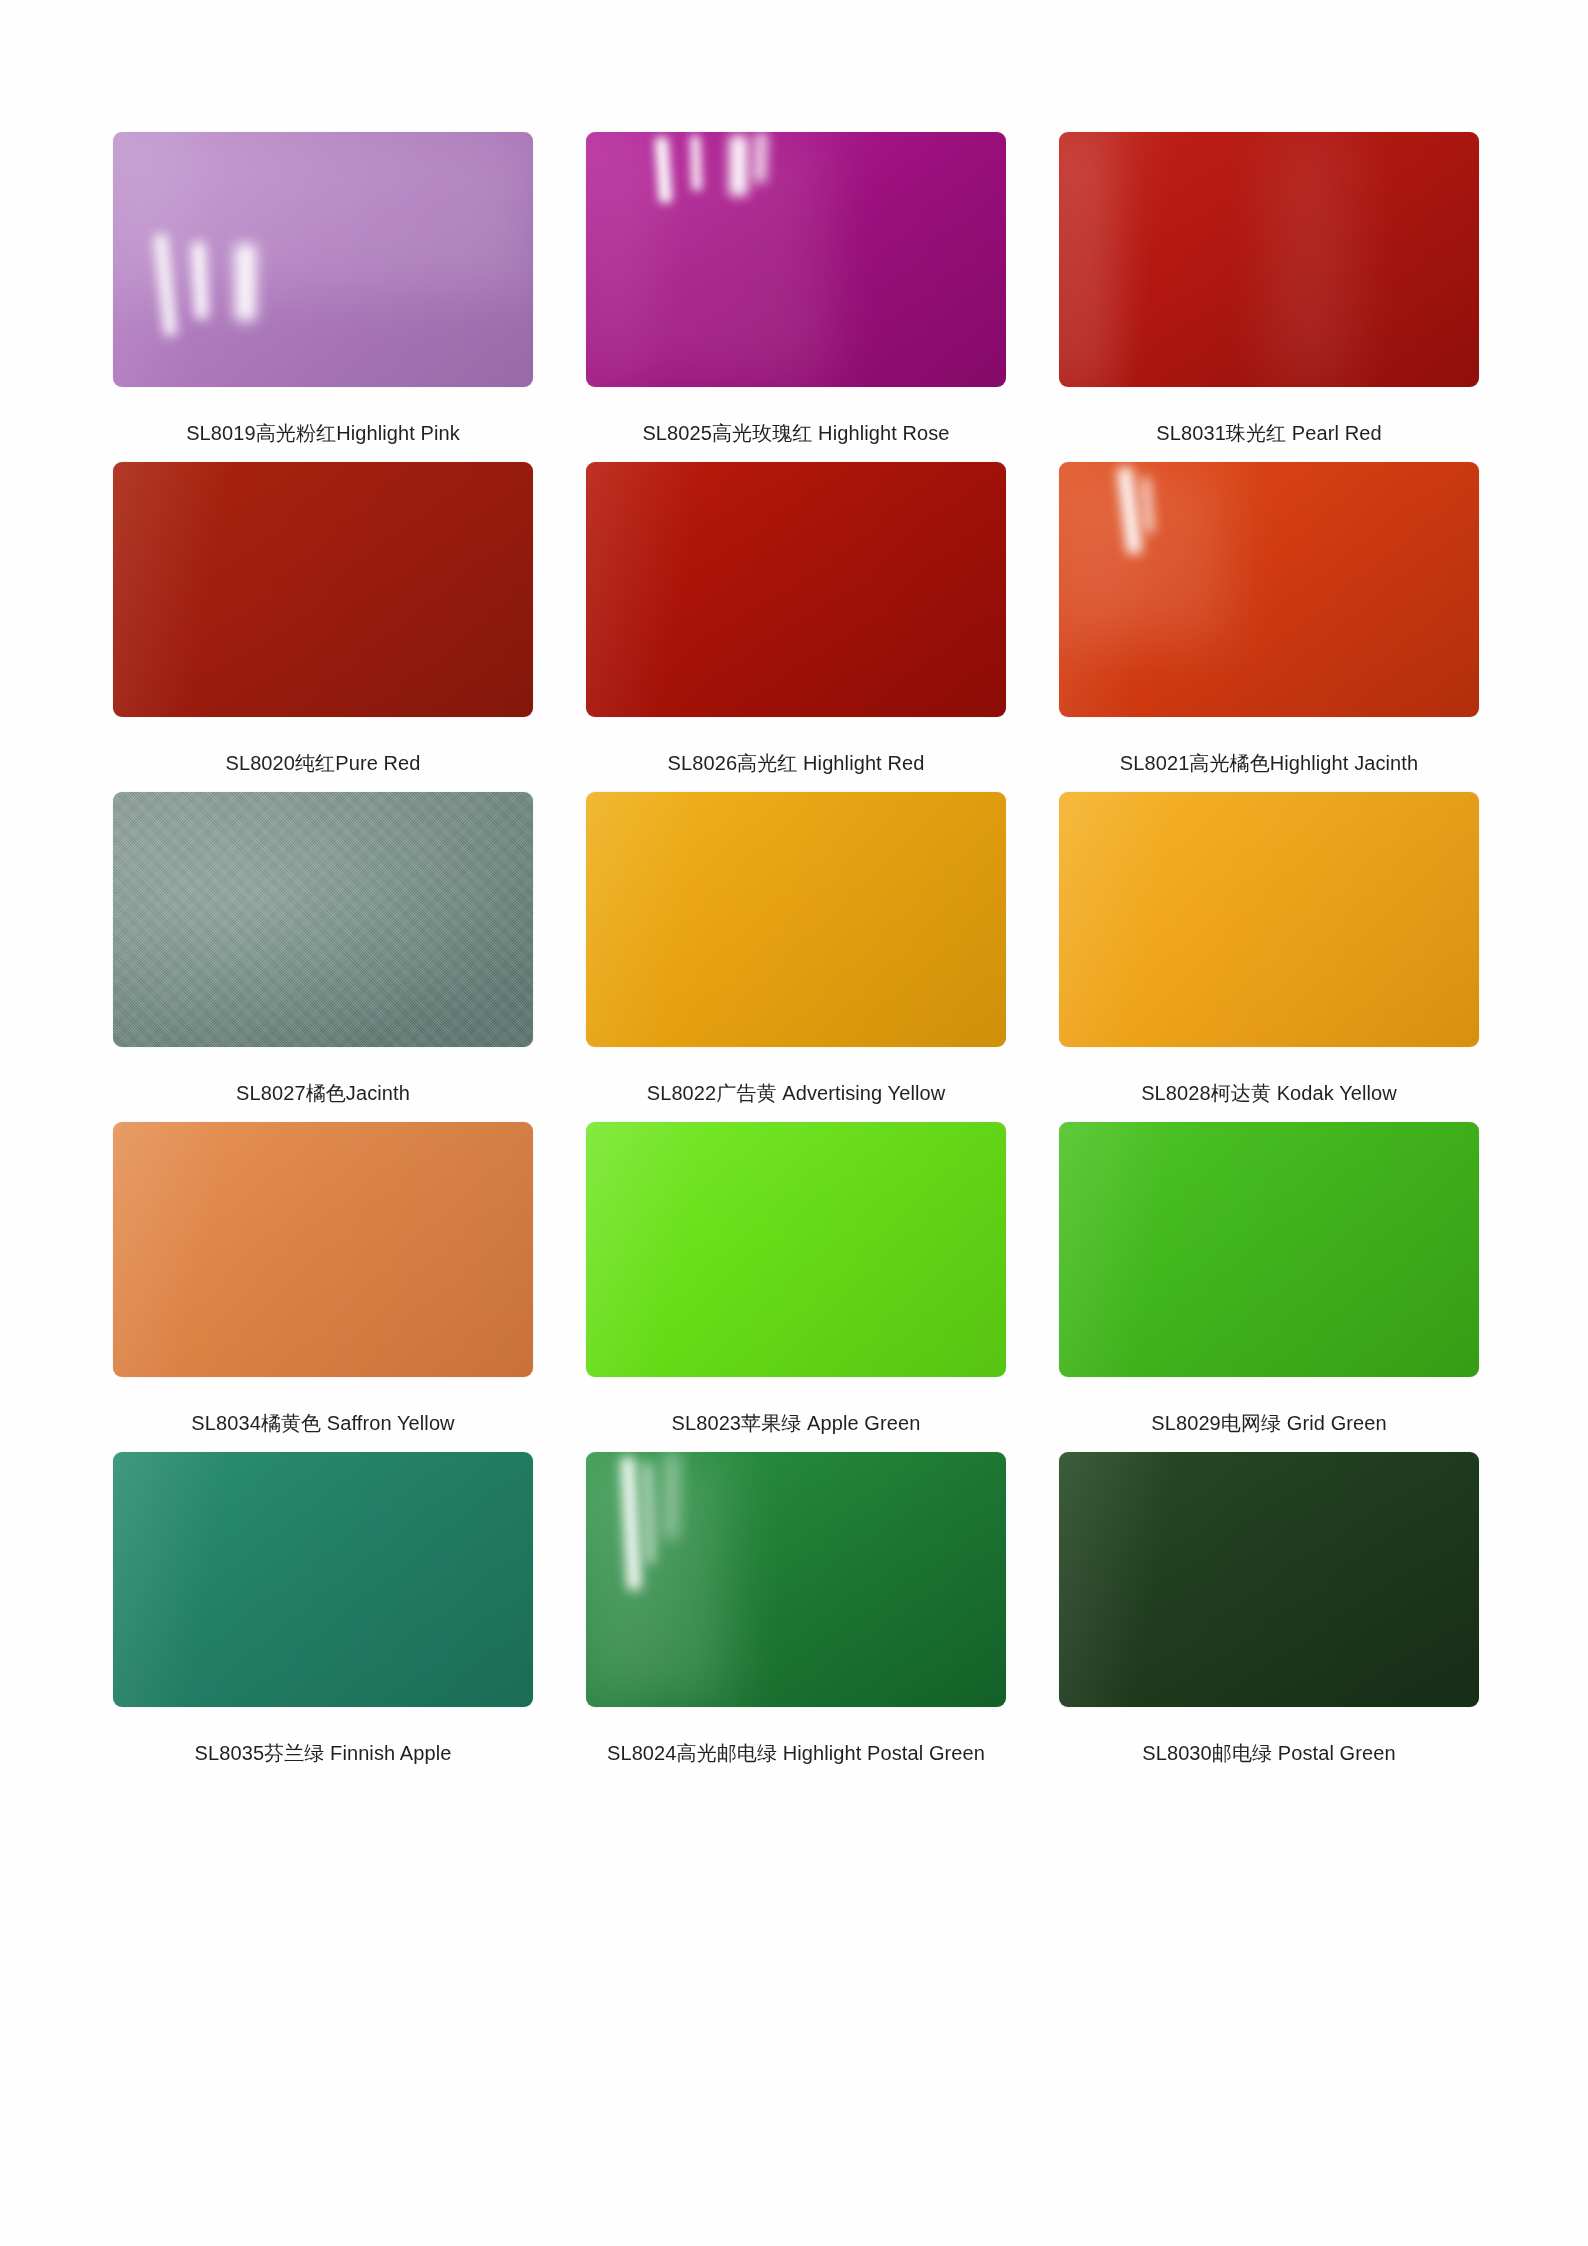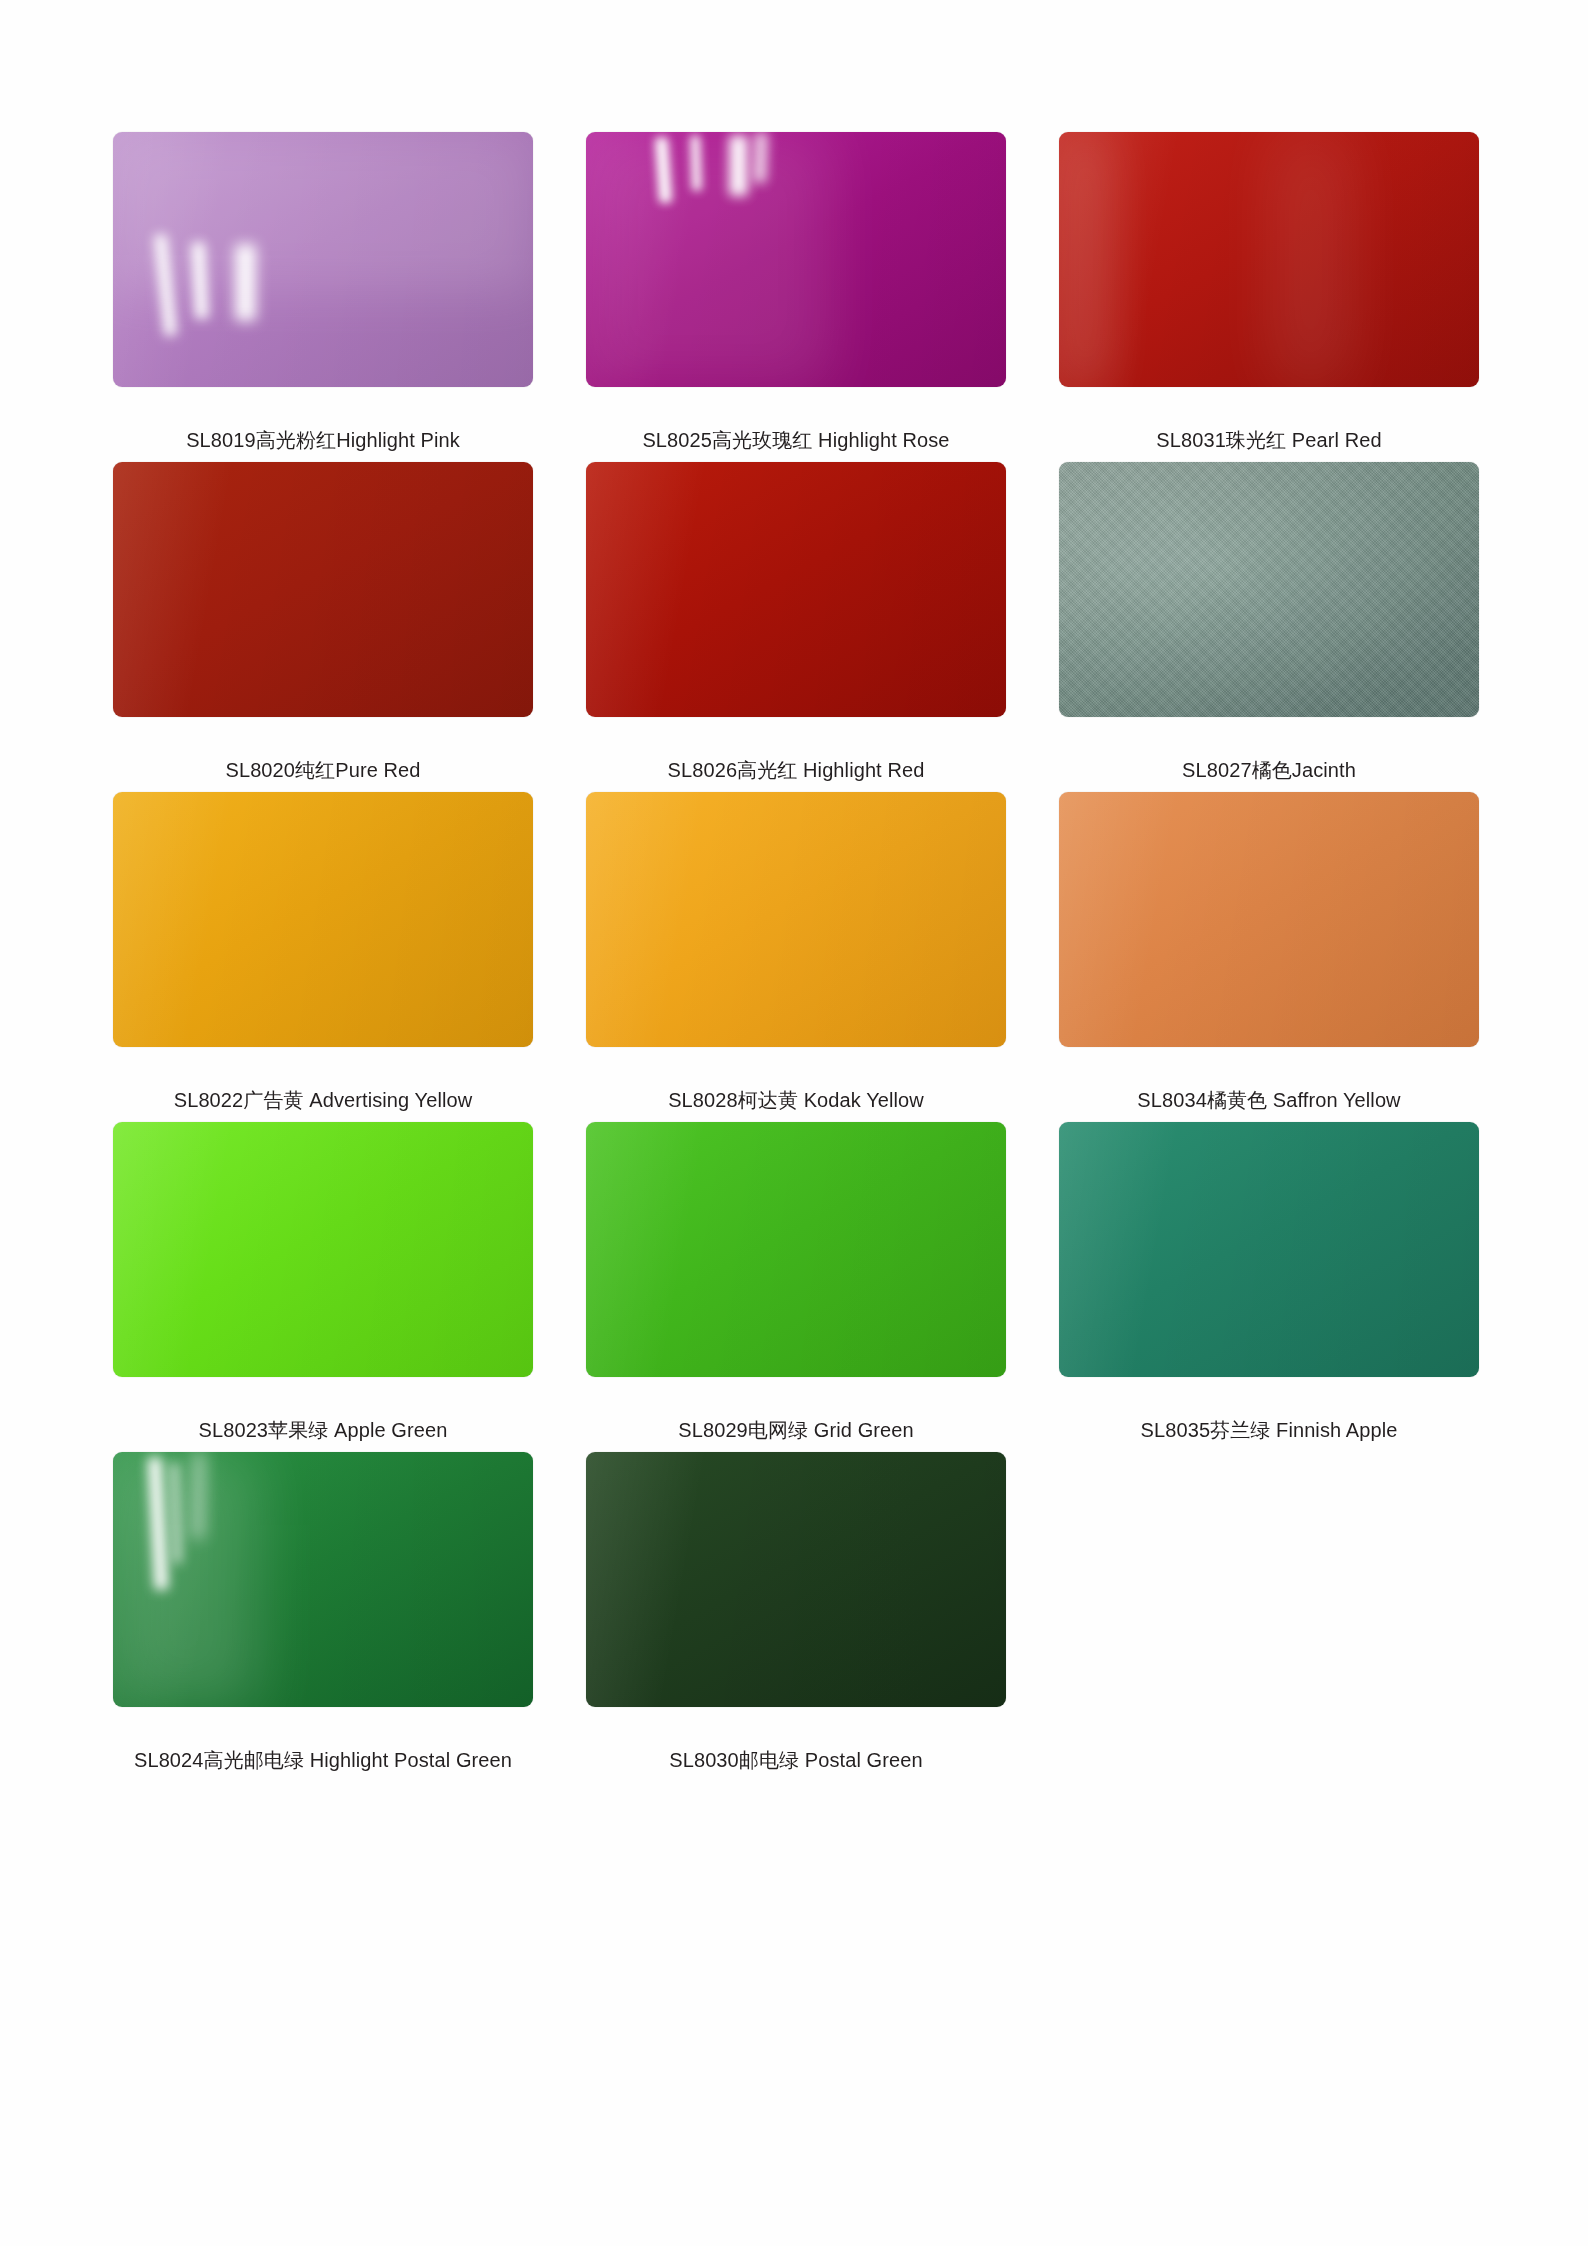--- a/index.html
+++ b/index.html
@@ -55,21 +55,21 @@
     filter:blur(7px);
     opacity:.95;
     border-radius:4px;
   }
   .gloss.soft{filter:blur(13px);opacity:.55;}
   .sheen{
     position:absolute;inset:0;
     pointer-events:none;
   }
   .caption{
-    margin-top:31px;
+    margin-top:24px;
     font-size:20px;
     line-height:1.25;
     color:#231f20;
     text-align:center;
     white-space:nowrap;
     letter-spacing:.1px;
     font-weight:400;
   }
 </style>
 </head>
@@ -129,20 +129,32 @@
           <div class="swatch">
             <div class="base" style="background: linear-gradient(152deg, rgb(184, 27, 12) 0%, rgb(168, 18, 8) 46%, rgb(147, 13, 6) 100%);"></div>
             <div class="sheen" style="background: linear-gradient(100deg, rgba(255, 255, 255, 0.1) 0%, rgba(255, 255, 255, 0) 26%, rgba(0, 0, 0, 0.05) 100%);"></div>
           </div>
         </div>
         <div class="caption">SL8026高光红 Highlight Red</div>
       </div>
       <div class="cell">
         <div class="swatch-wrap">
           <div class="swatch">
+            <div class="base" style="background: linear-gradient(152deg, rgb(224, 74, 24) 0%, rgb(211, 59, 17) 46%, rgb(188, 48, 12) 100%);"></div>
+            <div class="sheen" style="background: linear-gradient(100deg, rgba(255, 255, 255, 0.1) 0%, rgba(255, 255, 255, 0) 26%, rgba(0, 0, 0, 0.05) 100%);"></div>
+            <div class="gloss" style="left: 15%; top: 2%; width: 3.6%; height: 34%; transform: rotate(-7deg); filter: blur(6px); opacity: 0.97;"></div>
+            <div class="gloss" style="left: 20%; top: 6%; width: 2.2%; height: 22%; transform: rotate(-5deg); filter: blur(6px); opacity: 0.8;"></div>
+            <div class="gloss soft" style="left: 0%; top: 0%; width: 40%; height: 70%; transform: rotate(0deg); filter: blur(30px); opacity: 0.13;"></div>
+          </div>
+        </div>
+        <div class="caption">SL8021高光橘色Highlight Jacinth</div>
+      </div>
+      <div class="cell">
+        <div class="swatch-wrap">
+          <div class="swatch">
             <div class="base" style="background: linear-gradient(152deg, rgb(149, 171, 162) 0%, rgb(126, 154, 144) 46%, rgb(100, 128, 122) 100%);"></div>
             <div class="sheen" style="background: repeating-linear-gradient(45deg, rgba(255, 255, 255, 0.07) 0px, rgba(255, 255, 255, 0.07) 1px, rgba(0, 0, 0, 0.05) 1px, rgba(0, 0, 0, 0.05) 2px), repeating-linear-gradient(-45deg, rgba(255, 255, 255, 0.05) 0px, rgba(255, 255, 255, 0.05) 1px, rgba(0, 0, 0, 0.04) 1px, rgba(0, 0, 0, 0.04) 2px), radial-gradient(at 30% 40%, rgba(255, 255, 255, 0.12), rgba(0, 0, 0, 0.1) 75%);"></div>
           </div>
         </div>
         <div class="caption">SL8027橘色Jacinth</div>
       </div>
       <div class="cell">
         <div class="swatch-wrap">
           <div class="swatch">
             <div class="base" style="background: linear-gradient(152deg, rgb(240, 176, 28) 0%, rgb(232, 163, 16) 46%, rgb(219, 151, 11) 100%);"></div>

